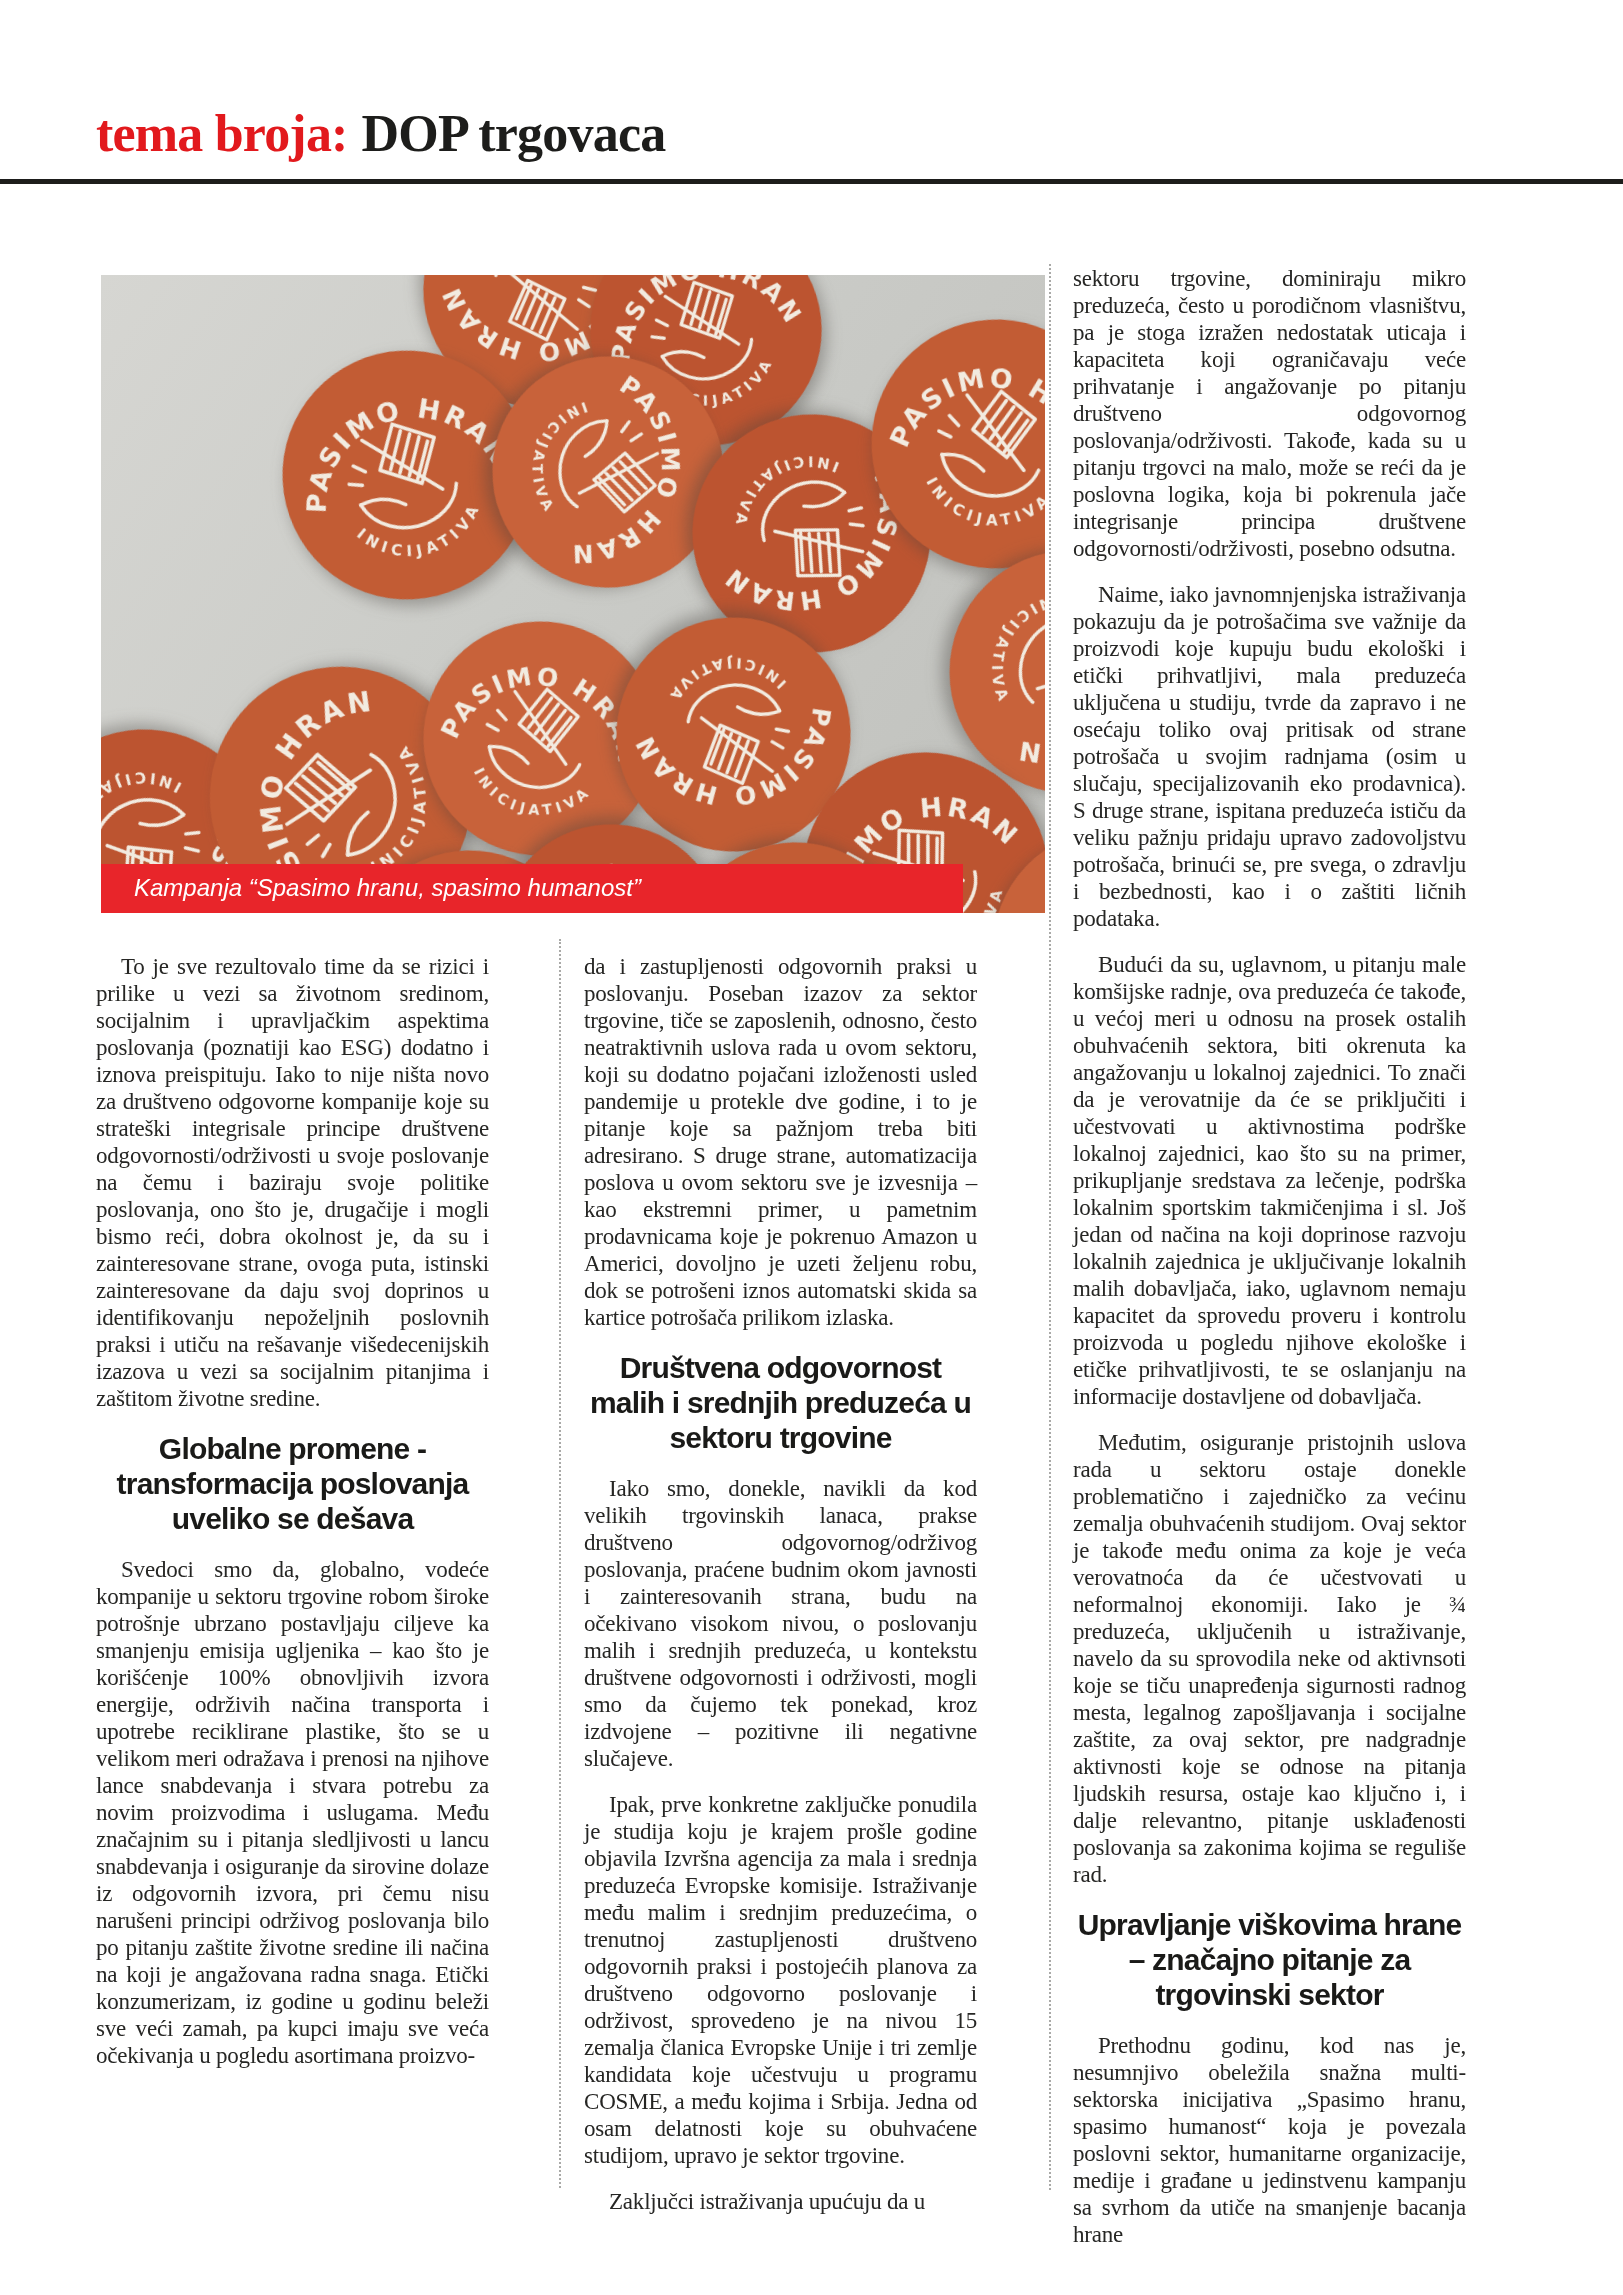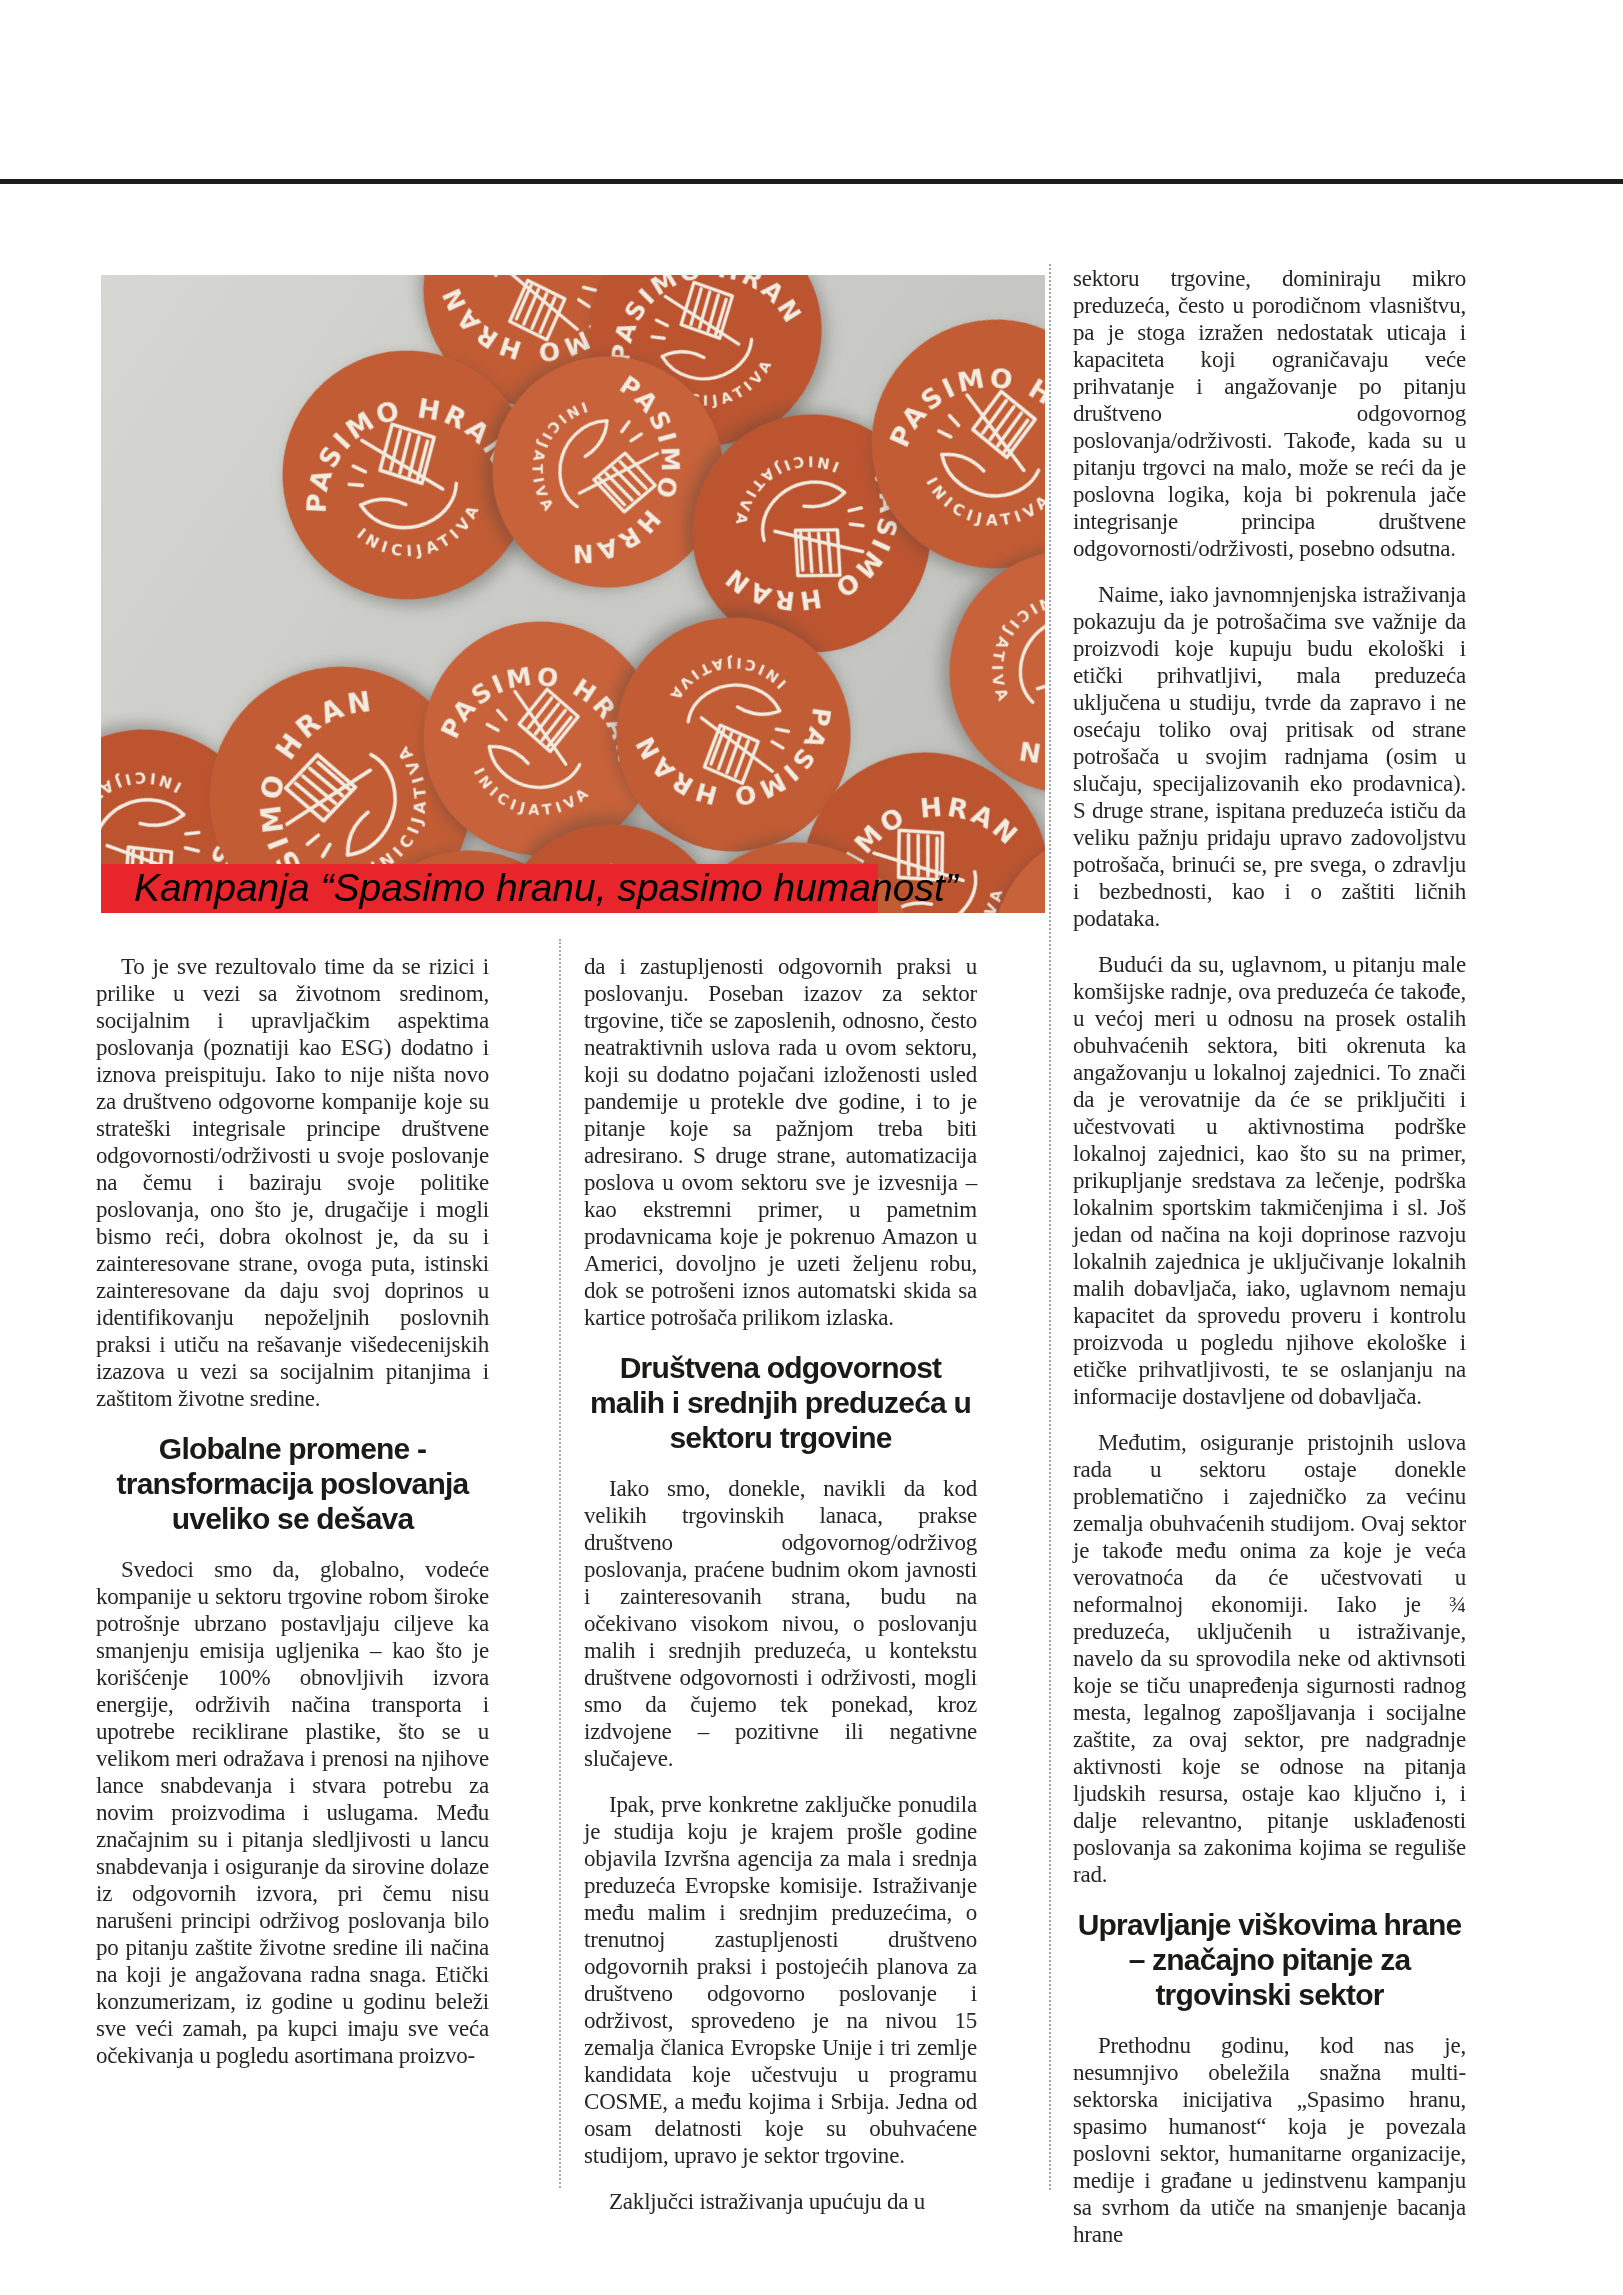--- a/index.html
+++ b/index.html
@@ -11,23 +11,23 @@
   .masthead .kicker{color:#e2191d;margin-right:14px;}
   .masthead .ktitle{color:#1d1d1b;}
   .head-rule{position:absolute;left:0;top:179px;width:1623px;height:4.7px;background:#1d1d1b;}
   
   .photo{position:absolute;left:101px;top:275px;width:944px;height:638px;overflow:hidden;
          background:linear-gradient(125deg,#d6d6d2 0%,#cbccc8 45%,#c0c1bd 100%);}
   .badge{position:absolute;filter:drop-shadow(3.9px 7px 7.9px rgba(70,65,60,.40));}
   .badge text{font-family:"DejaVu Sans","Liberation Sans",sans-serif;font-weight:bold;}
   .badge .bt{font-size:21px;letter-spacing:2.5px;}
   .badge .bs{font-size:12px;letter-spacing:4px;}
-  .caption{position:absolute;left:0;bottom:0;width:777px;height:49px;background:#e8252a;
-           color:#000000;font-family:"Liberation Sans","DejaVu Sans",sans-serif;font-style:italic;
-           font-size:39px;line-height:47px;padding-left:33px;box-sizing:border-box;white-space:nowrap;}
+  .caption{position:absolute;left:0;bottom:0;width:862px;height:49px;background:#e8252a;
+           color:#ffffff;font-family:"Liberation Sans","DejaVu Sans",sans-serif;font-style:italic;
+           font-size:24px;line-height:47px;padding-left:33px;box-sizing:border-box;white-space:nowrap;}
   
   .col{position:absolute;width:393px;font-size:23px;line-height:27px;color:#262624;
        text-align:justify;letter-spacing:-0.2px;}
   .col p{margin:0 0 19px 0;}
   .col p.ind{text-indent:25px;}
   .col h3{font-family:"Liberation Sans","DejaVu Sans",sans-serif;font-weight:bold;color:#1a1a18;
           font-size:30px;line-height:35px;letter-spacing:-0.8px;margin:17.3px 0 20.4px 0;text-align:center;}
   #col1{left:96px;top:953px;}
   #col2{left:584px;top:953px;}
   #col3{left:1073px;top:265px;}
@@ -44,20 +44,23 @@
   .brand{font-size:23px;font-weight:bold;letter-spacing:0.4px;}
   .fsep{height:31px;border-left:3.1px dotted #e0262b;margin:0 11px;}
   .issue{font-size:21px;font-weight:bold;}
   .site{font-size:21px;font-weight:normal;color:#2b2b29;}
 </style>
 </head>
 <body>
 
 <div class="page">
 
+  <div class="masthead">
+    <span class="kicker">tema broja:</span><span class="ktitle">DOP trgovaca</span>
+  </div>
   <div class="head-rule"></div>
 
   <div class="photo">
 
   <svg class="badge" style="left:320px;top:-104px;width:239px;height:239px;transform:rotate(175deg)" viewBox="-100 -100 200 200">
   <defs>
     <path id="at0" d="M -69 14 A 70 70 0 0 1 69 14"></path>
     <path id="ab0" d="M -60 4 A 60 60 0 0 0 60 4"></path>
   </defs>
   <circle cx="0" cy="0" r="98" fill="#c25c34"></circle>

